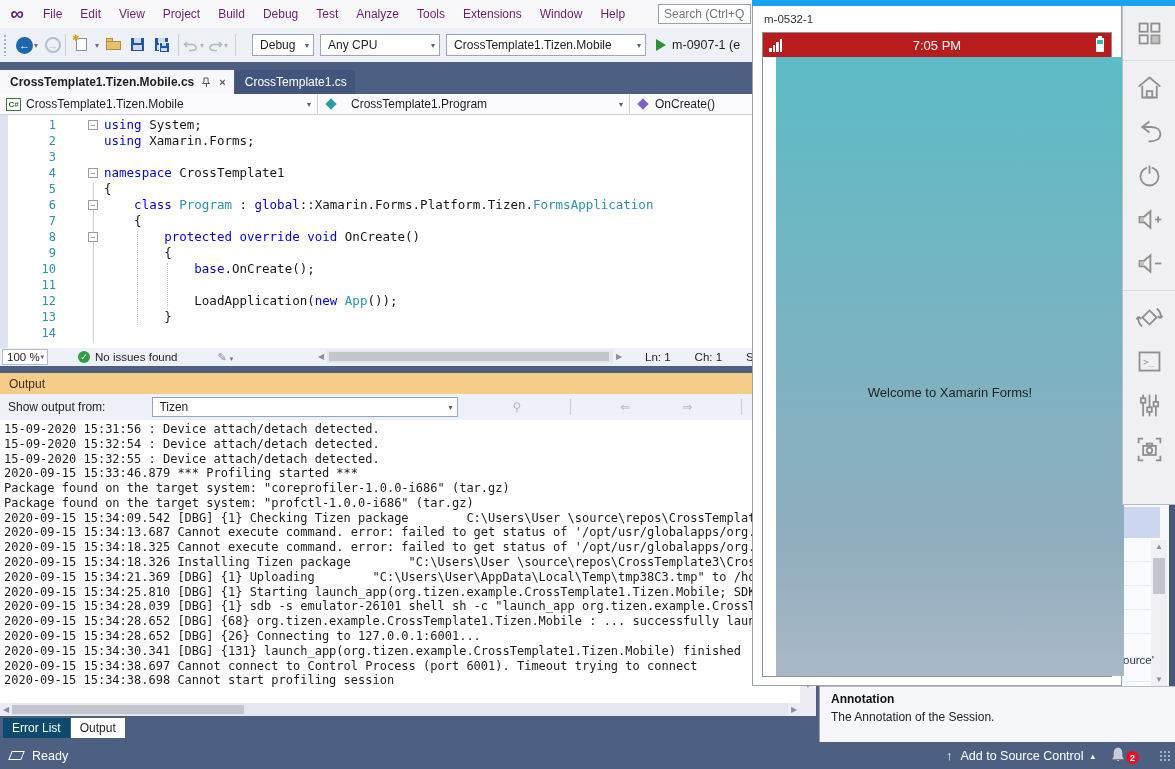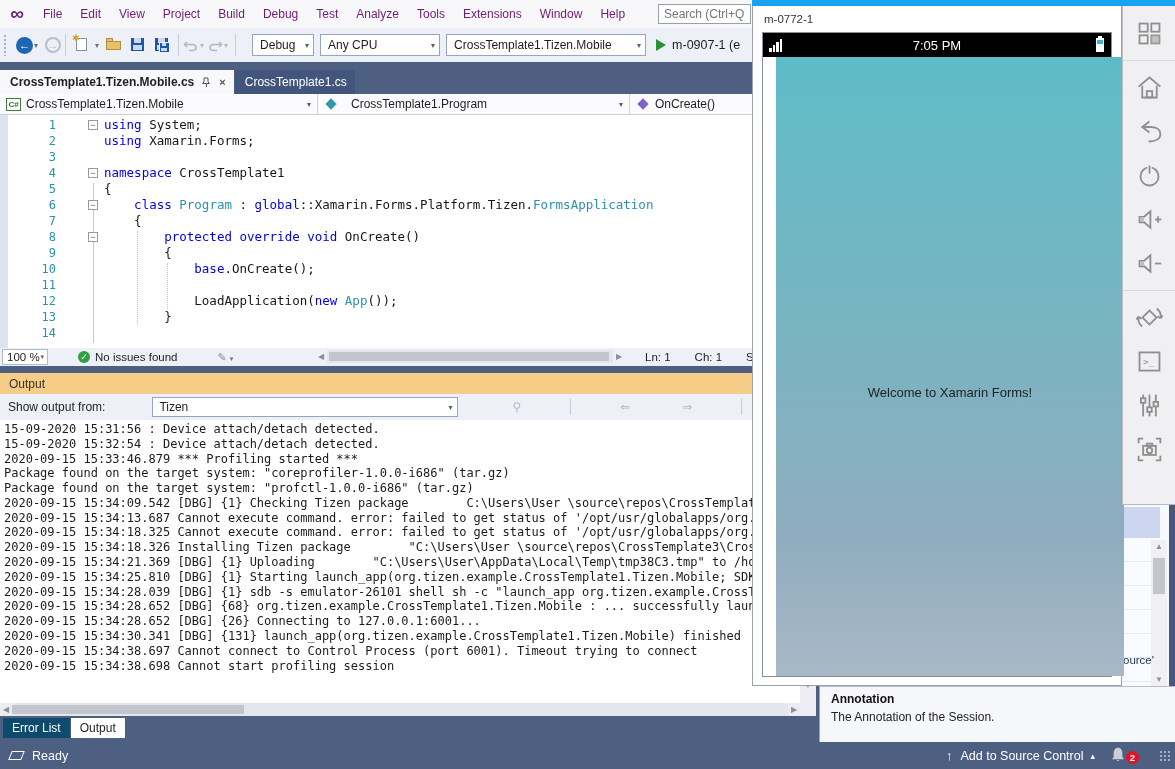--- a/index.html
+++ b/index.html
@@ -129,21 +129,21 @@
   #props-desc { position:absolute; left:0; top:624px; width:356px; height:56px; background:#f6f7fb; border-top:1px solid #b8bcc8; padding:5px 0 0 11px; }
   #props-desc .t1 { font-size:12px; font-weight:bold; color:#111; }
   #props-desc .t2 { font-size:12px; color:#222; margin-top:4px; }
 
   
   #emulator { left:752px; top:0; width:423px; height:686px; z-index:10; }
   #emu-topstrip { position:absolute; left:0; top:0; width:423px; height:6px; background:#18a3f0; }
   #emu-client { position:absolute; left:0; top:6px; width:370px; height:680px; background:#fff; border:1px solid #99a1ac; border-top:none; }
   #emu-title { position:absolute; left:11px; top:7px; font-size:11.5px; color:#333; }
   #phone-screen { position:absolute; left:9px; top:26px; width:350px; height:645px; border:1px solid #8a9096; }
-  #phone-status { position:absolute; left:0; top:0; width:100%; height:24px; background:#000000; display:flex; align-items:center; }
+  #phone-status { position:absolute; left:0; top:0; width:100%; height:24px; background:#b91c1c; display:flex; align-items:center; }
   #signal { display:flex; align-items:flex-end; gap:1px; margin-left:6px; }
   #signal i { width:2.5px; background:#fff; display:block; }
   #phone-time { position:absolute; left:0; right:0; text-align:center; color:#fff; font-size:13px; }
   #battery { position:absolute; right:7px; top:5px; width:8px; height:14px; background:#fff; }
   #battery:before { content:""; position:absolute; left:2px; top:-2px; width:4px; height:2px; background:#fff; }
   #battery:after { content:""; position:absolute; left:1px; top:2px; width:6px; height:4px; background:#36b7c9; }
   #phone-body { position:absolute; left:13px; top:24px; width:100%; height:619px; background:linear-gradient(#5dbcc6, #8fadbe 78%, #a9b8c7); }
   #welcome-label { position:absolute; left:0; right:0; top:328px; text-align:center; font-size:13px; color:#222; }
   #emu-controls { position:absolute; left:370px; top:6px; width:53px; height:499px; background:#f0eff1; border-left:1px solid #c0c0c0; border-bottom:1px solid #b5b9c4; display:flex; flex-direction:column; align-items:center; padding-top:10px; }
   .ctl { width:34px; height:34px; display:flex; align-items:center; justify-content:center; margin-bottom:10px; }
@@ -318,20 +318,21 @@
       <i></i>
       <b>×</b>
     </div>
   <div class="ot-sep"></div>
   <span class="ot-icon en"><span style="font-size:12px;">ab</span>↵</span>
 </div>
 
 <div id="out-log" class="abs">
     <div class="log-line">15-09-2020 15:31:56 : Device attach/detach detected.</div>
     <div class="log-line">15-09-2020 15:32:54 : Device attach/detach detected.</div>
+    <div class="log-line">15-09-2020 15:32:55 : Device attach/detach detected.</div>
     <div class="log-line">2020-09-15 15:33:46.879 *** Profiling started ***</div>
     <div class="log-line">Package found on the target system: "coreprofiler-1.0.0-i686" (tar.gz)</div>
     <div class="log-line">Package found on the target system: "profctl-1.0.0-i686" (tar.gz)</div>
     <div class="log-line">2020-09-15 15:34:09.542 [DBG] {1} Checking Tizen package        C:\Users\User \source\repos\CrossTemplate</div>
     <div class="log-line">2020-09-15 15:34:13.687 Cannot execute command. error: failed to get status of '/opt/usr/globalapps/org.t</div>
     <div class="log-line">2020-09-15 15:34:18.325 Cannot execute command. error: failed to get status of '/opt/usr/globalapps/org.t</div>
     <div class="log-line">2020-09-15 15:34:18.326 Installing Tizen package        "C:\Users\User \source\repos\CrossTemplate3\Cross</div>
     <div class="log-line">2020-09-15 15:34:21.369 [DBG] {1} Uploading        "C:\Users\User\AppData\Local\Temp\tmp38C3.tmp" to /ho</div>
     <div class="log-line">2020-09-15 15:34:25.810 [DBG] {1} Starting launch_app(org.tizen.example.CrossTemplate1.Tizen.Mobile; SDK=</div>
     <div class="log-line">2020-09-15 15:34:28.039 [DBG] {1} sdb -s emulator-26101 shell sh -c "launch_app org.tizen.example.CrossTe</div>
@@ -393,21 +394,21 @@
   <div id="props-edge"></div>
   <div id="props-desc">
     <div class="t1">Annotation</div>
     <div class="t2">The Annotation of the Session.</div>
   </div>
 </div>
 
 <div id="emulator" class="abs">
   <div id="emu-topstrip"></div>
   <div id="emu-client">
-    <div id="emu-title">m-0772-1</div>
+    <div id="emu-title">m-0532-1</div>
     <div id="phone-screen">
       <div id="phone-status">
         <span id="signal">
           <i style="height:4px;"></i>
             <i style="height:7px;"></i>
             <i style="height:10px;"></i>
             <i style="height:13px;"></i>
         </span>
         <span id="phone-time">7:05 PM</span>
         <span id="battery"></span>

